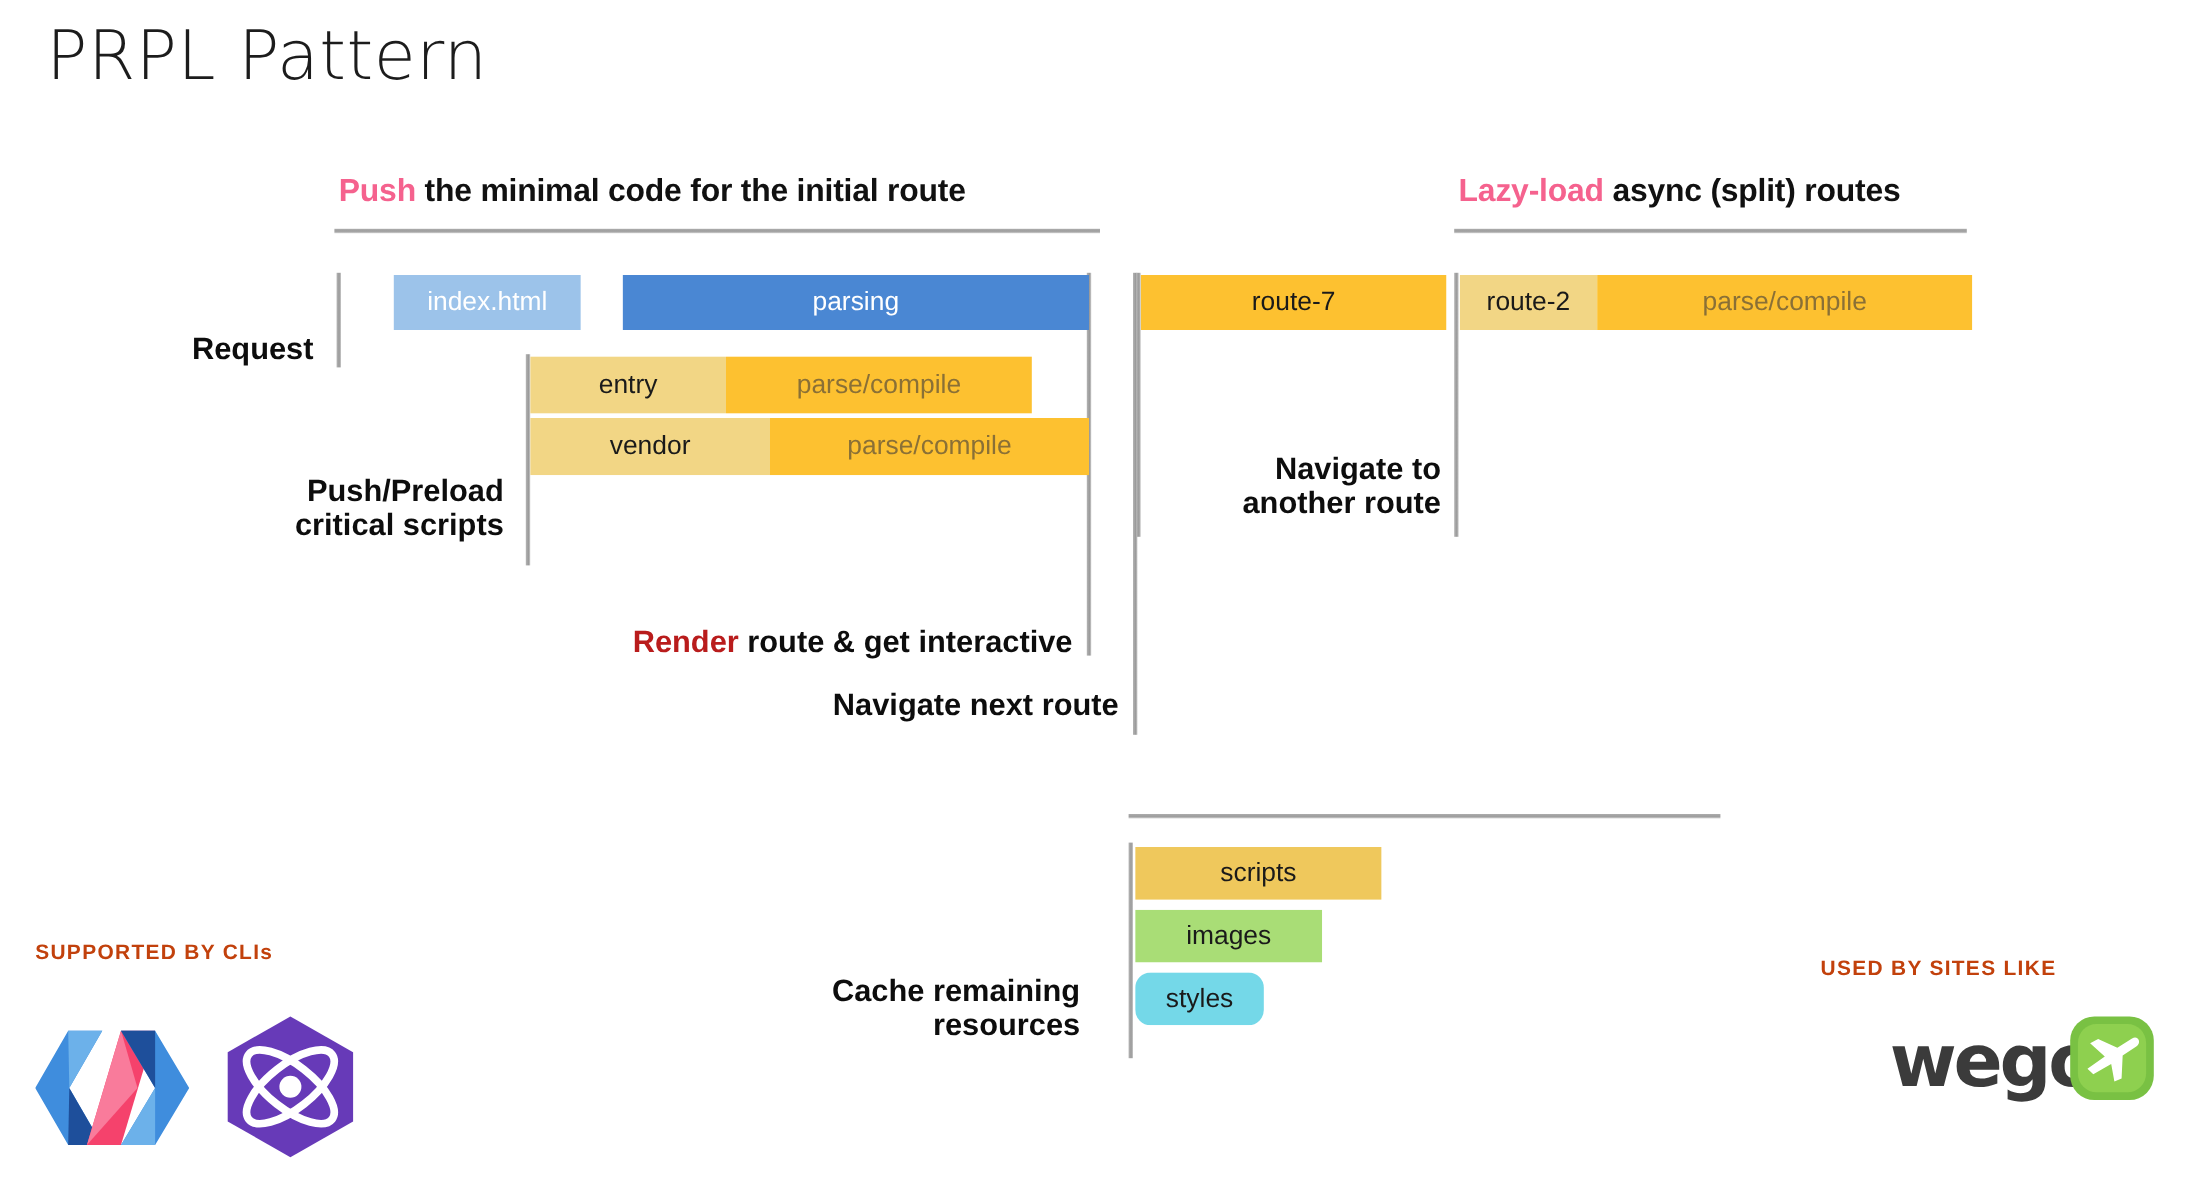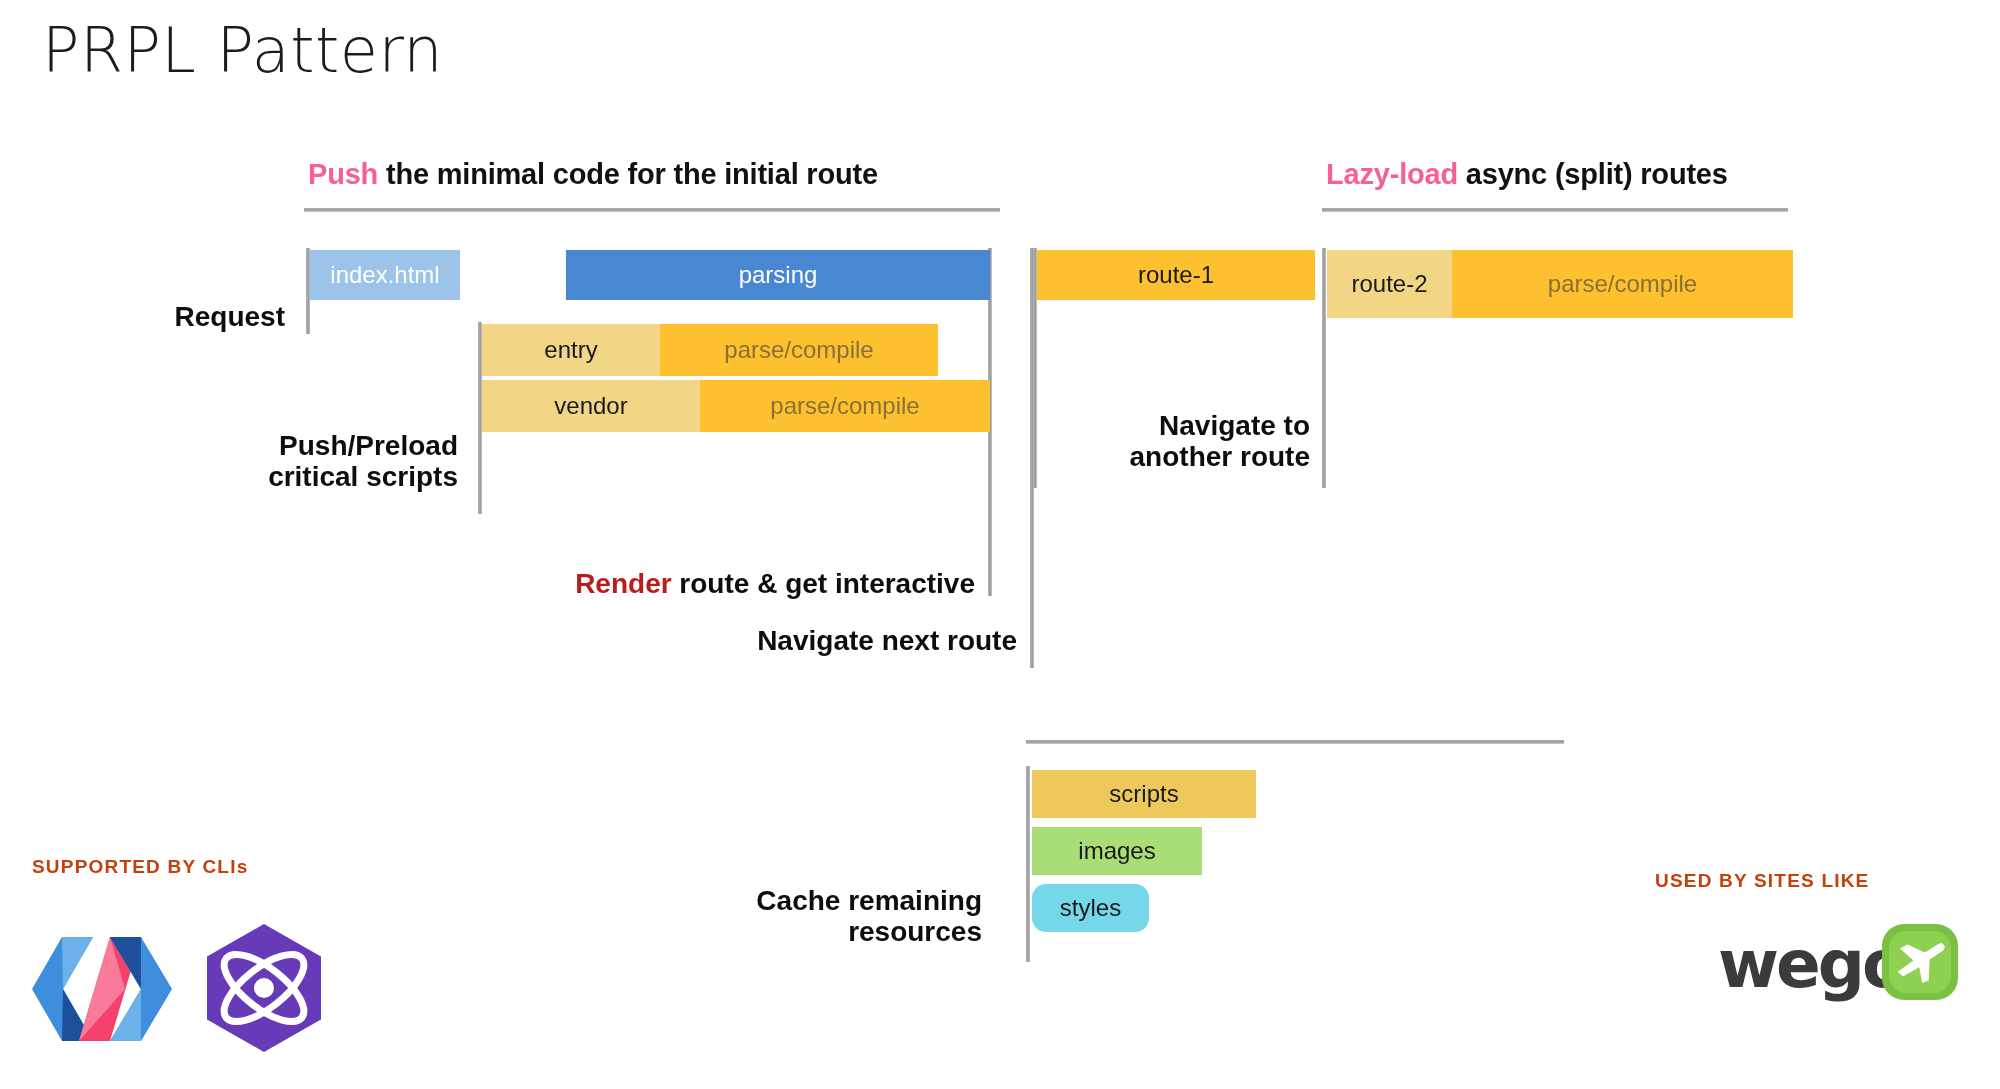--- a/index.html
+++ b/index.html
@@ -125,21 +125,21 @@
   <div class="abs sec-rule" style="left:304px;top:208px;width:696px;"></div>
 
   <div class="vline" style="left:306px;top:248px;height:86px;"></div>
 
   <div class="vline" style="left:478px;top:322px;height:192px;"></div>
 
   <div class="vline" style="left:988px;top:248px;height:348px;"></div>
 
   <div class="vline" style="left:1030px;top:248px;height:420px;"></div>
 
-  <div class="bar" style="left:310px;top:250px;width:150px;height:50px;">
+  <div class="bar" style="left:310px;top:250px;width:170px;height:50px;padding-left:48px;">
     <div class="seg lbl-white c-idxhtml" style="width:170px;">index.html</div>
   </div>
 
   <div class="bar" style="left:566px;top:250px;width:424px;height:50px;">
     <div class="seg lbl-white c-parsing" style="width:424px;">parsing</div>
   </div>
 
   <div class="bar" style="left:482px;top:324px;width:532px;height:52px;">
     <div class="seg lbl-dark c-lighttan" style="width:178px;">entry</div>
     <div class="seg lbl-brown c-orange" style="width:278px;">parse/compile</div>
@@ -164,24 +164,24 @@
   <div class="abs sec-head" style="left:1326px;top:158px;">
     <span class="kw">Lazy-load</span><span> async (split) routes</span>
   </div>
   <div class="abs sec-rule" style="left:1322px;top:208px;width:466px;"></div>
 
   <div class="vline" style="left:1033px;top:248px;height:240px;"></div>
 
   <div class="vline" style="left:1322px;top:248px;height:240px;"></div>
 
   <div class="bar" style="left:1037px;top:250px;width:278px;height:50px;">
-    <div class="seg lbl-dark c-orange" style="width:278px;">route-1</div>
-  </div>
-
-  <div class="bar" style="left:1327px;top:250px;width:466px;height:68px;">
+    <div class="seg lbl-dark c-orange" style="width:278px;">route-7</div>
+  </div>
+
+  <div class="bar" style="left:1327px;top:250px;width:466px;height:50px;">
     <div class="seg lbl-dark c-lighttan" style="width:125px;">route-2</div>
     <div class="seg lbl-brown c-orange" style="width:341px;">parse/compile</div>
   </div>
 
   <div class="row-lbl right" style="left:1040px;top:410px;width:270px;">Navigate to
 another route</div>
 
   <div class="abs sec-rule" style="left:1026px;top:740px;width:538px;"></div>
 
   <div class="vline" style="left:1026px;top:766px;height:196px;"></div>

